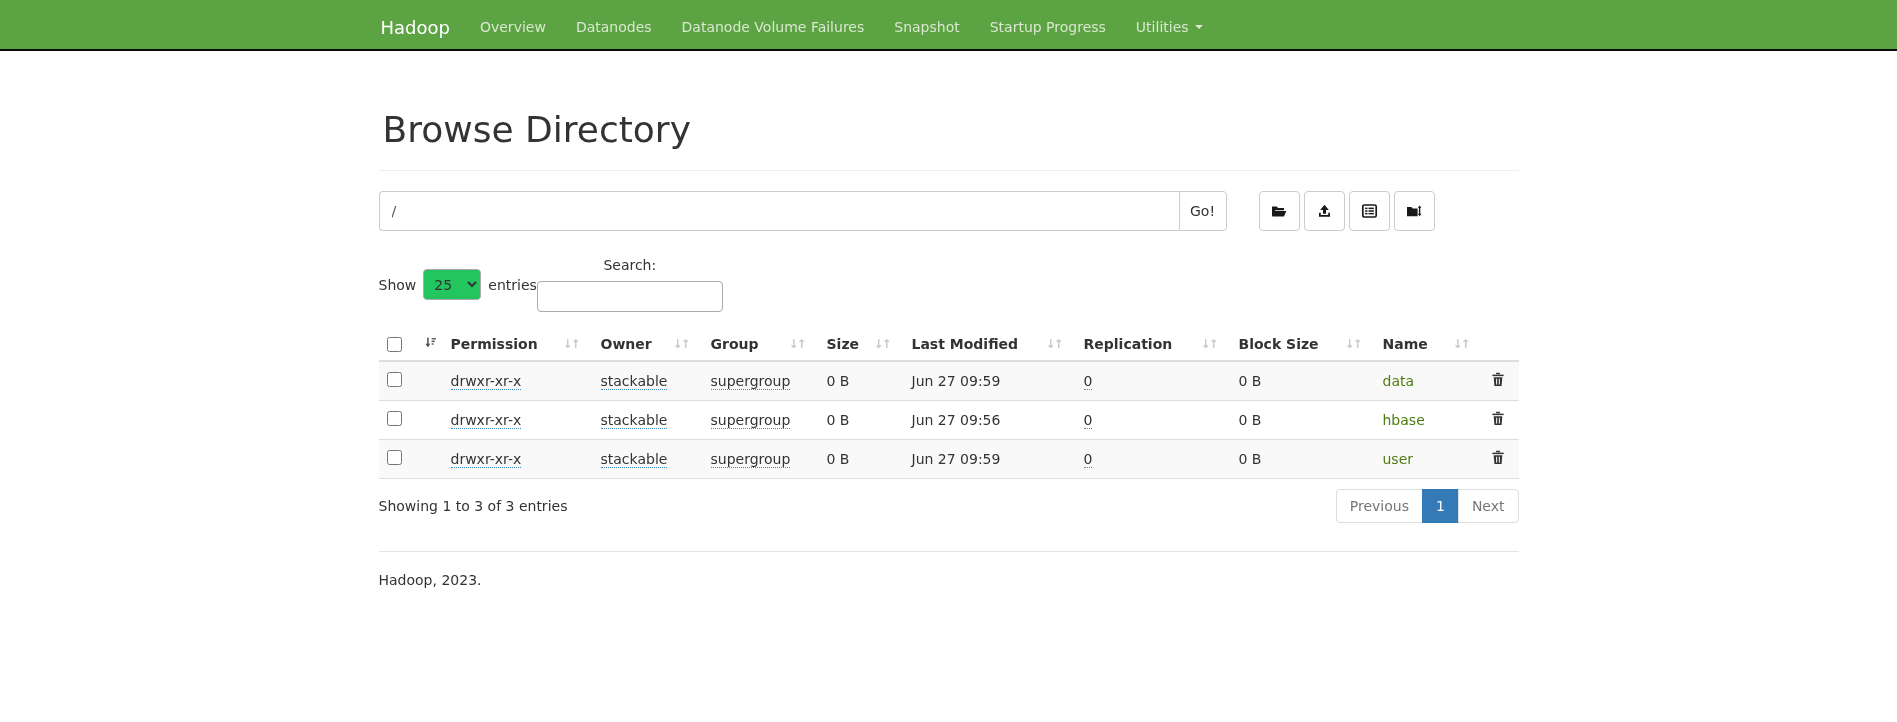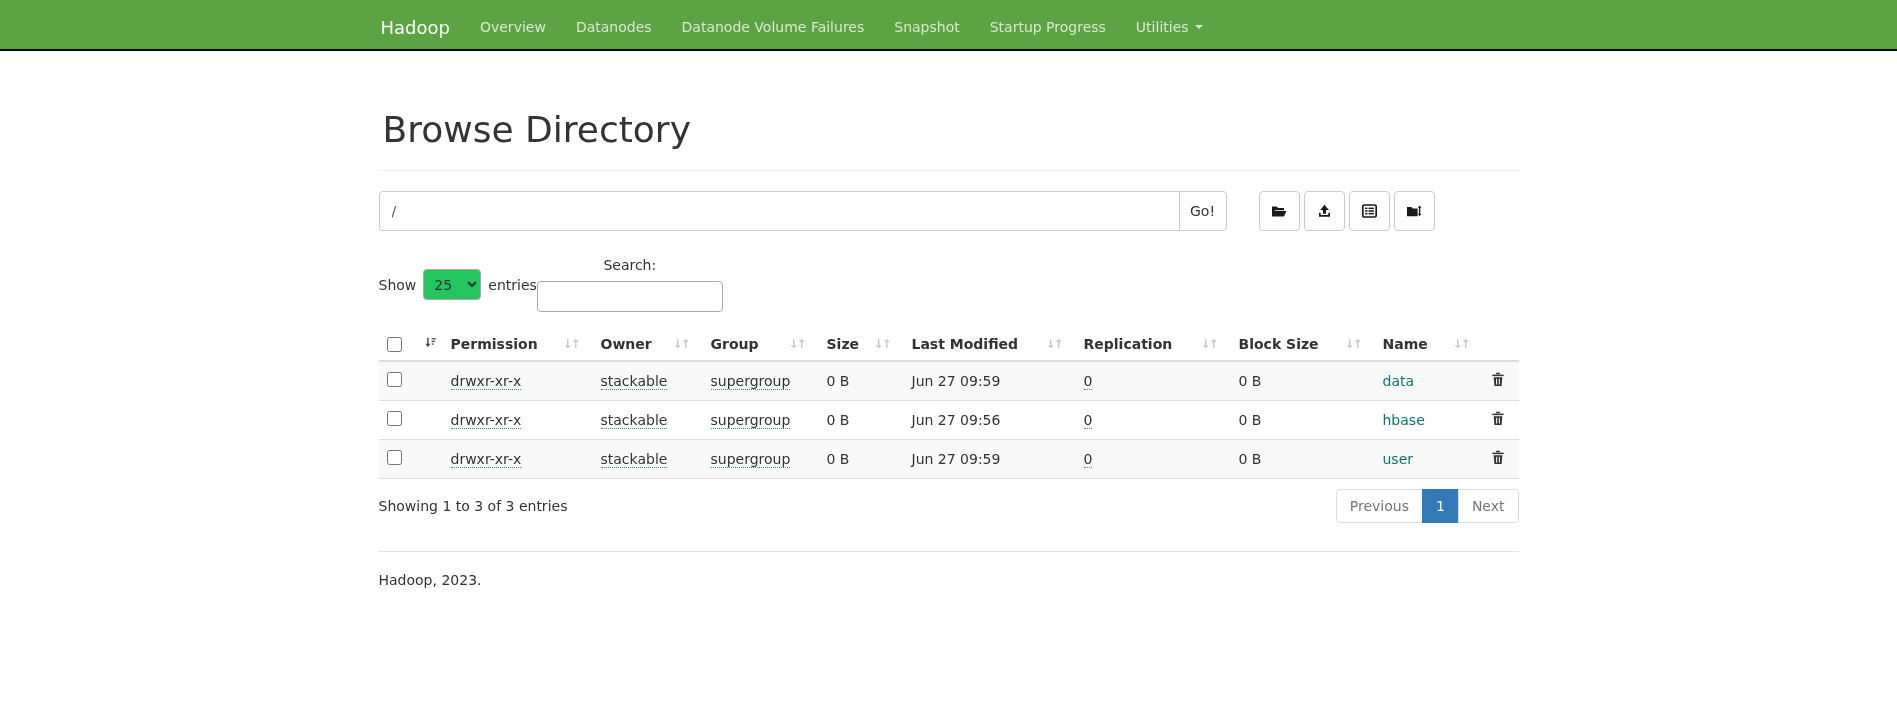--- a/index.html
+++ b/index.html
@@ -89,21 +89,21 @@
   .dir-table th .th-inner { display: flex; align-items: center; justify-content: space-between; }
   .sort-both { color: #c9c9c9; font-size: 12px; letter-spacing: -2px; padding-right: 8px; }
   .dir-table td {
     font-size: 14px; color: #333; padding: 10px 6px 10px 8px;
     border-top: 1px solid #ddd; vertical-align: middle; height: 39px;
   }
   .dir-table tbody tr:nth-child(odd) { background: #f9f9f9; }
   .dir-table tbody tr:first-child td { border-top: none; }
   .dir-table { border-bottom: 1px solid #ddd; }
   .editable { border-bottom: 1px dotted #3b8dbd; cursor: pointer; }
-  .name-link { color: #0f766e; text-decoration: none; cursor: pointer; }
+  .name-link { color: #4d7c0f; text-decoration: none; cursor: pointer; }
   input[type="checkbox"] { width: 15px; height: 15px; cursor: pointer; margin: 0; accent-color: #5c5c6e; }
   .trash-btn { background: none; border: none; padding: 0; cursor: pointer; }
   
   .bottom-row { margin-top: 10px; display: flex; justify-content: space-between; align-items: center; }
   .info-text { font-size: 14px; color: #333; }
   .pagination { display: flex; }
   .page-item {
     border: 1px solid #ddd; background: #fff; color: #777; font-size: 14px;
     padding: 7px 13px; cursor: pointer; margin-left: -1px; line-height: 1.3;
     font-family: inherit;

